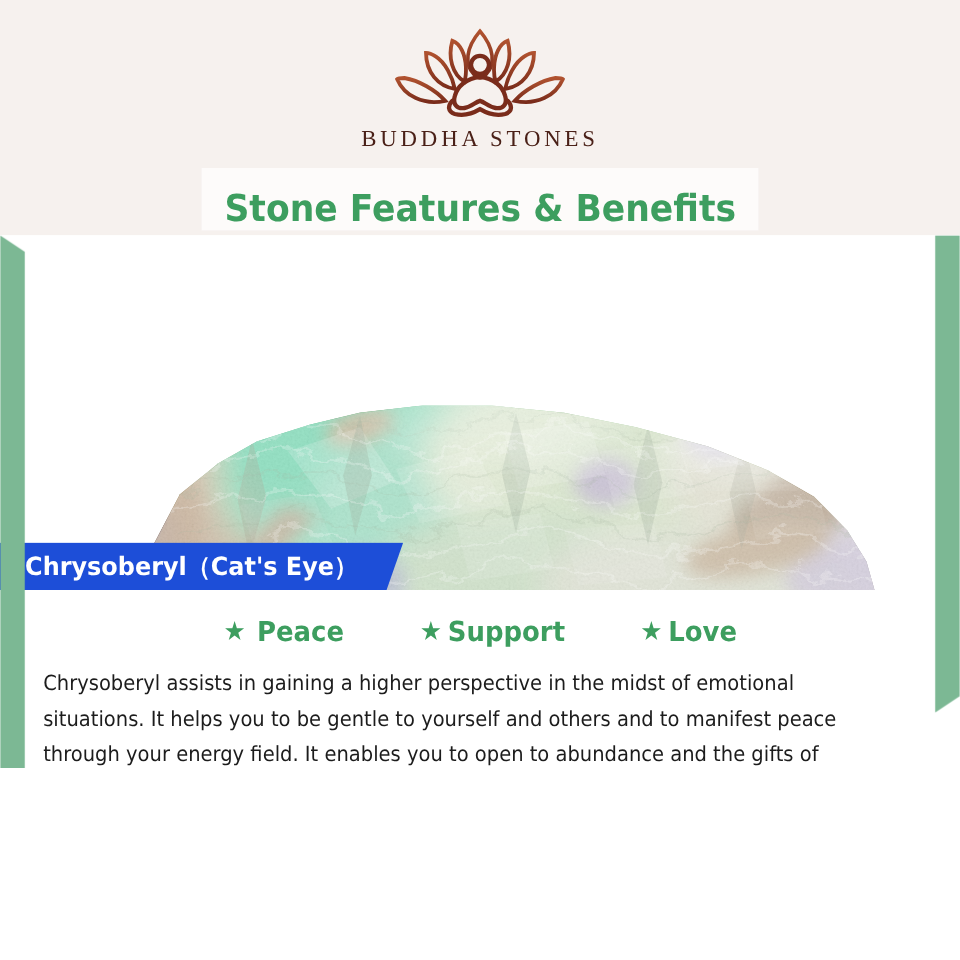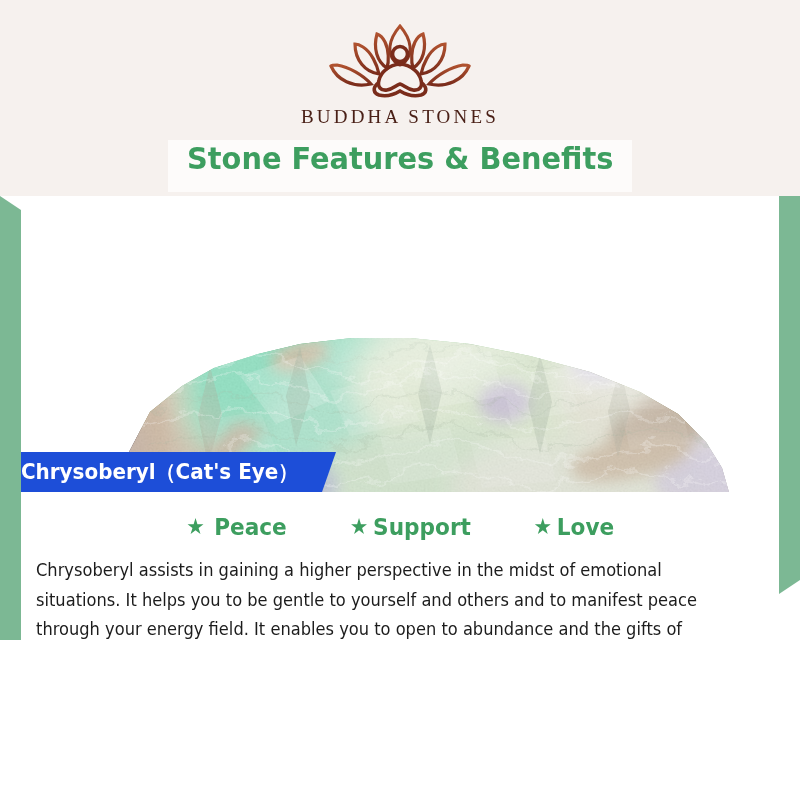--- a/index.html
+++ b/index.html
@@ -53,21 +53,21 @@
     font-weight: 400;
   }
 
   
   .title-banner {
     position: absolute;
     left: 168px; top: 140px;
     width: 464px; height: 52px;
     background: #fdfbfa;
     display: flex;
-    align-items: flex-start;
+    align-items: flex-end;
     justify-content: center;
   }
   .title-text {
     font-family: "DejaVu Sans", sans-serif;
     font-weight: bold;
     font-size: 31px;
     color: #3d9e5f;
     letter-spacing: 0px;
     transform: scaleX(0.93);
     white-space: nowrap;

